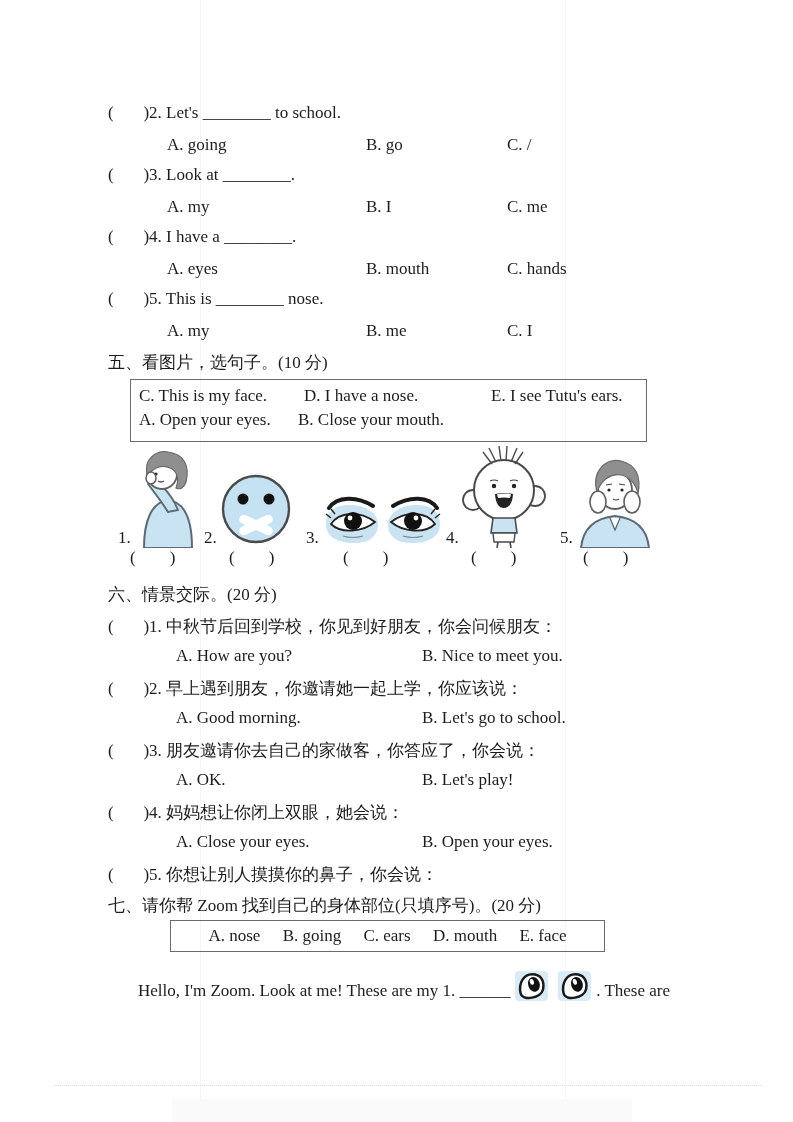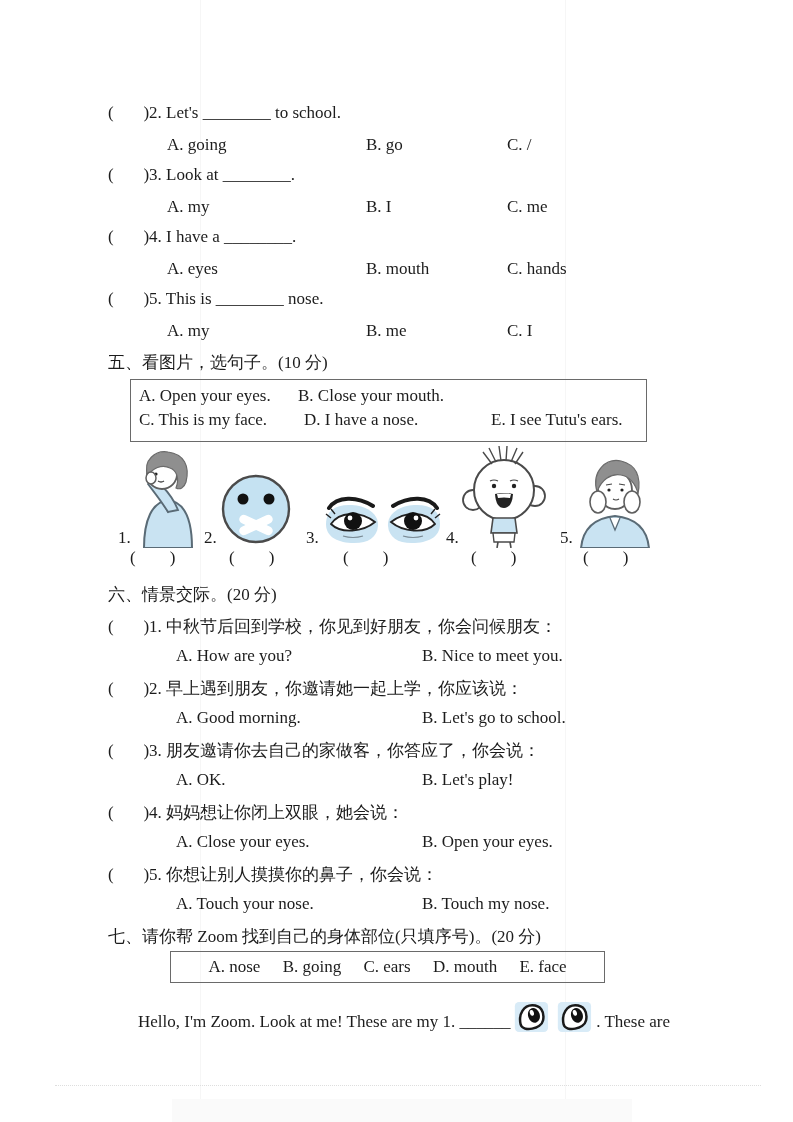--- a/index.html
+++ b/index.html
@@ -79,27 +79,27 @@
       <div class="opts3">
         <span class="o1">A. my</span>
         <span class="o2">B. me</span>
         <span class="o3">C. I</span>
       </div>
     </div>
 
     <div class="sec-title">五、看图片，选句子。(10 分)</div>
     <div class="sbox">
       <div class="brow">
-        <span class="c1">A. Open your eyes.</span>
-        <span class="cf">B. Close your mouth.</span>
-      </div>
-      <div class="brow">
         <span class="c2">C. This is my face.</span>
         <span class="c3">D. I have a nose.</span>
         <span class="cf">E. I see Tutu's ears.</span>
+      </div>
+      <div class="brow">
+        <span class="c1">A. Open your eyes.</span>
+        <span class="cf">B. Close your mouth.</span>
       </div>
     </div>
 
     <div class="pics">
 
       <div class="pic-item" style="left:10px">
         <span class="pic-num">1.</span>
         <svg width="66" height="100" viewBox="0 0 66 100">
           <path d="M10,100 C10,72 18,54 34,52 C50,54 58,70 58,100 Z" fill="#c9e3f2" stroke="#5a6b76" stroke-width="2"></path>
           <path d="M28,54 L34,64 L40,54" fill="#fff" stroke="#5a6b76" stroke-width="1.5"></path>
@@ -219,24 +219,20 @@
     </div>
     <div class="q6">
       <div class="stem">(&nbsp;&nbsp;&nbsp;&nbsp;&nbsp;&nbsp;&nbsp;)4. 妈妈想让你闭上双眼，她会说：</div>
       <div class="opts2">
         <span class="o1">A. Close your eyes.</span>
         <span class="o2">B. Open your eyes.</span>
       </div>
     </div>
     <div class="q6">
       <div class="stem">(&nbsp;&nbsp;&nbsp;&nbsp;&nbsp;&nbsp;&nbsp;)5. 你想让别人摸摸你的鼻子，你会说：</div>
-      <div class="opts2">
-        <span class="o1">A. Touch your nose.</span>
-        <span class="o2">B. Touch my nose.</span>
-      </div>
     </div>
 
     <div class="sec7-title">七、请你帮 Zoom 找到自己的身体部位(只填序号)。(20 分)</div>
     <div class="wbox">
       <span>A. nose</span>
       <span>B. going</span>
       <span>C. ears</span>
       <span>D. mouth</span>
       <span>E. face</span>
     </div>

